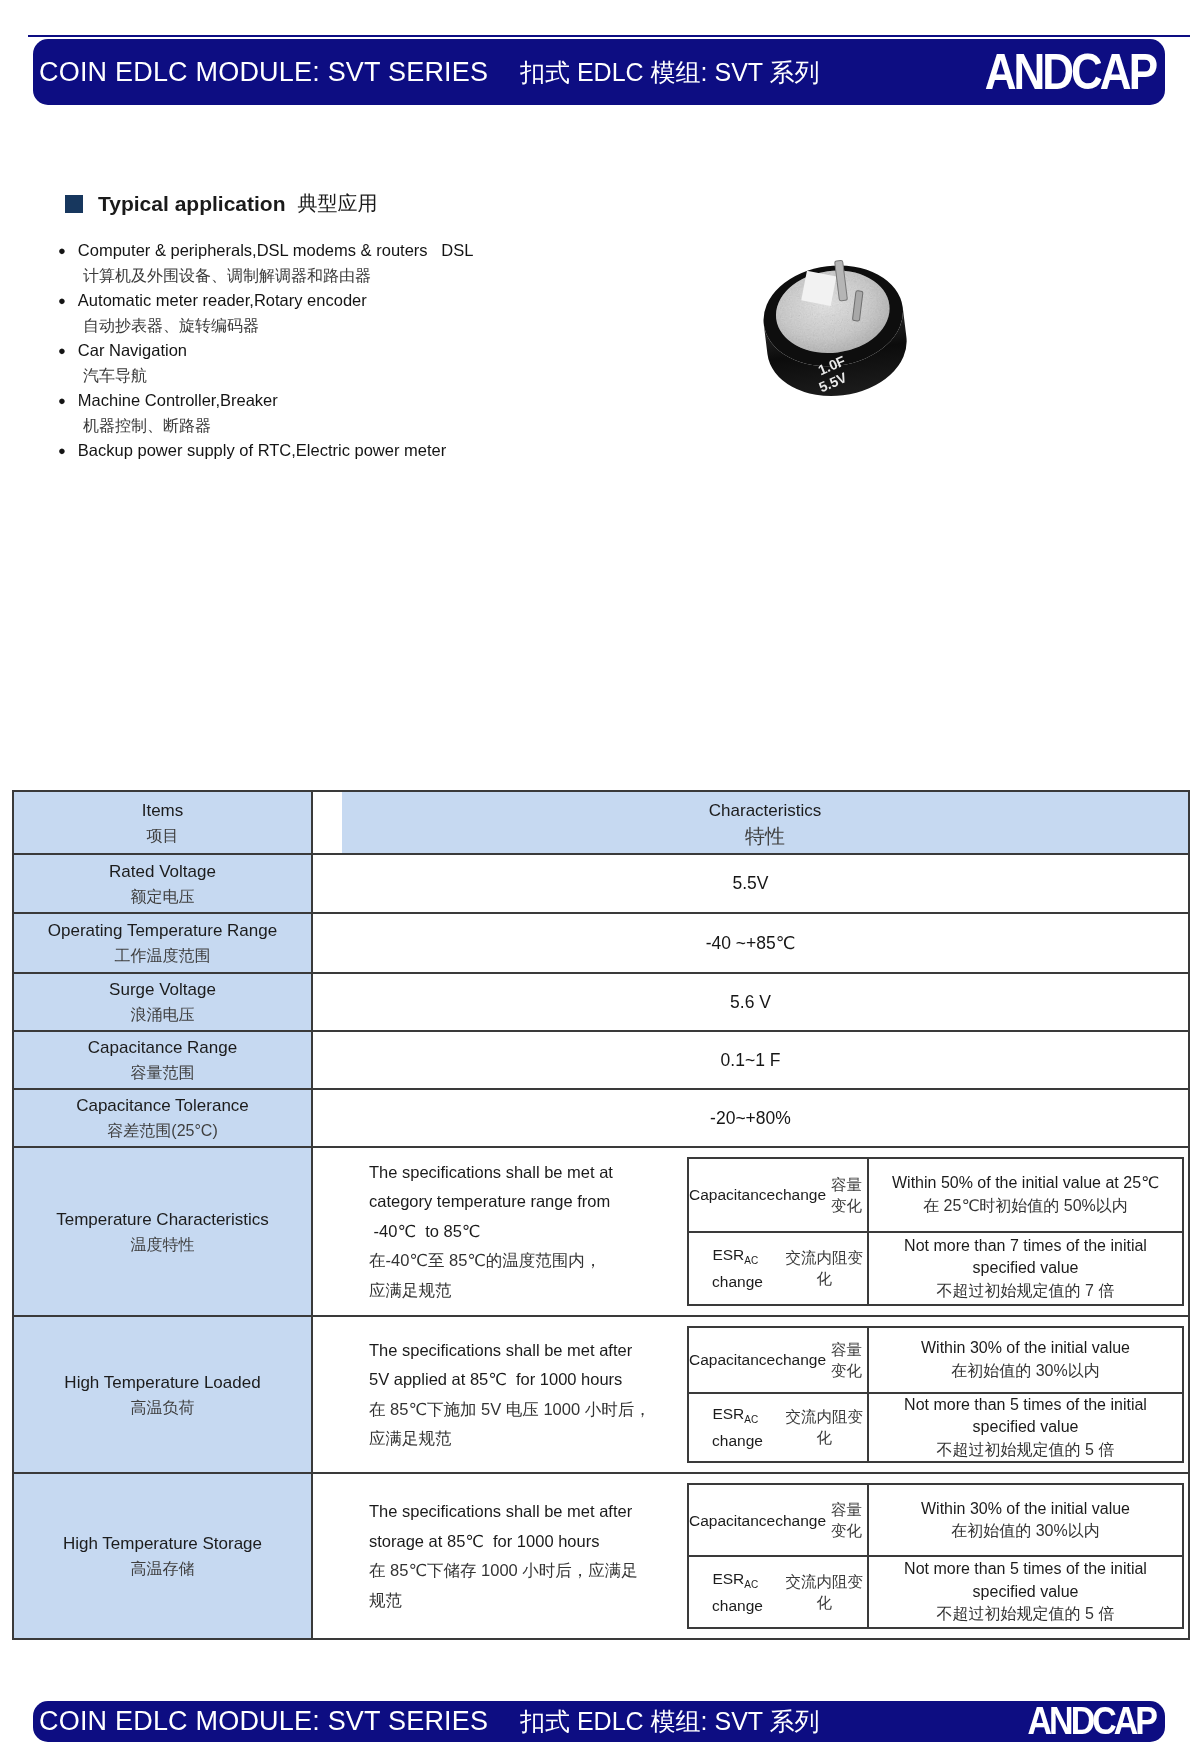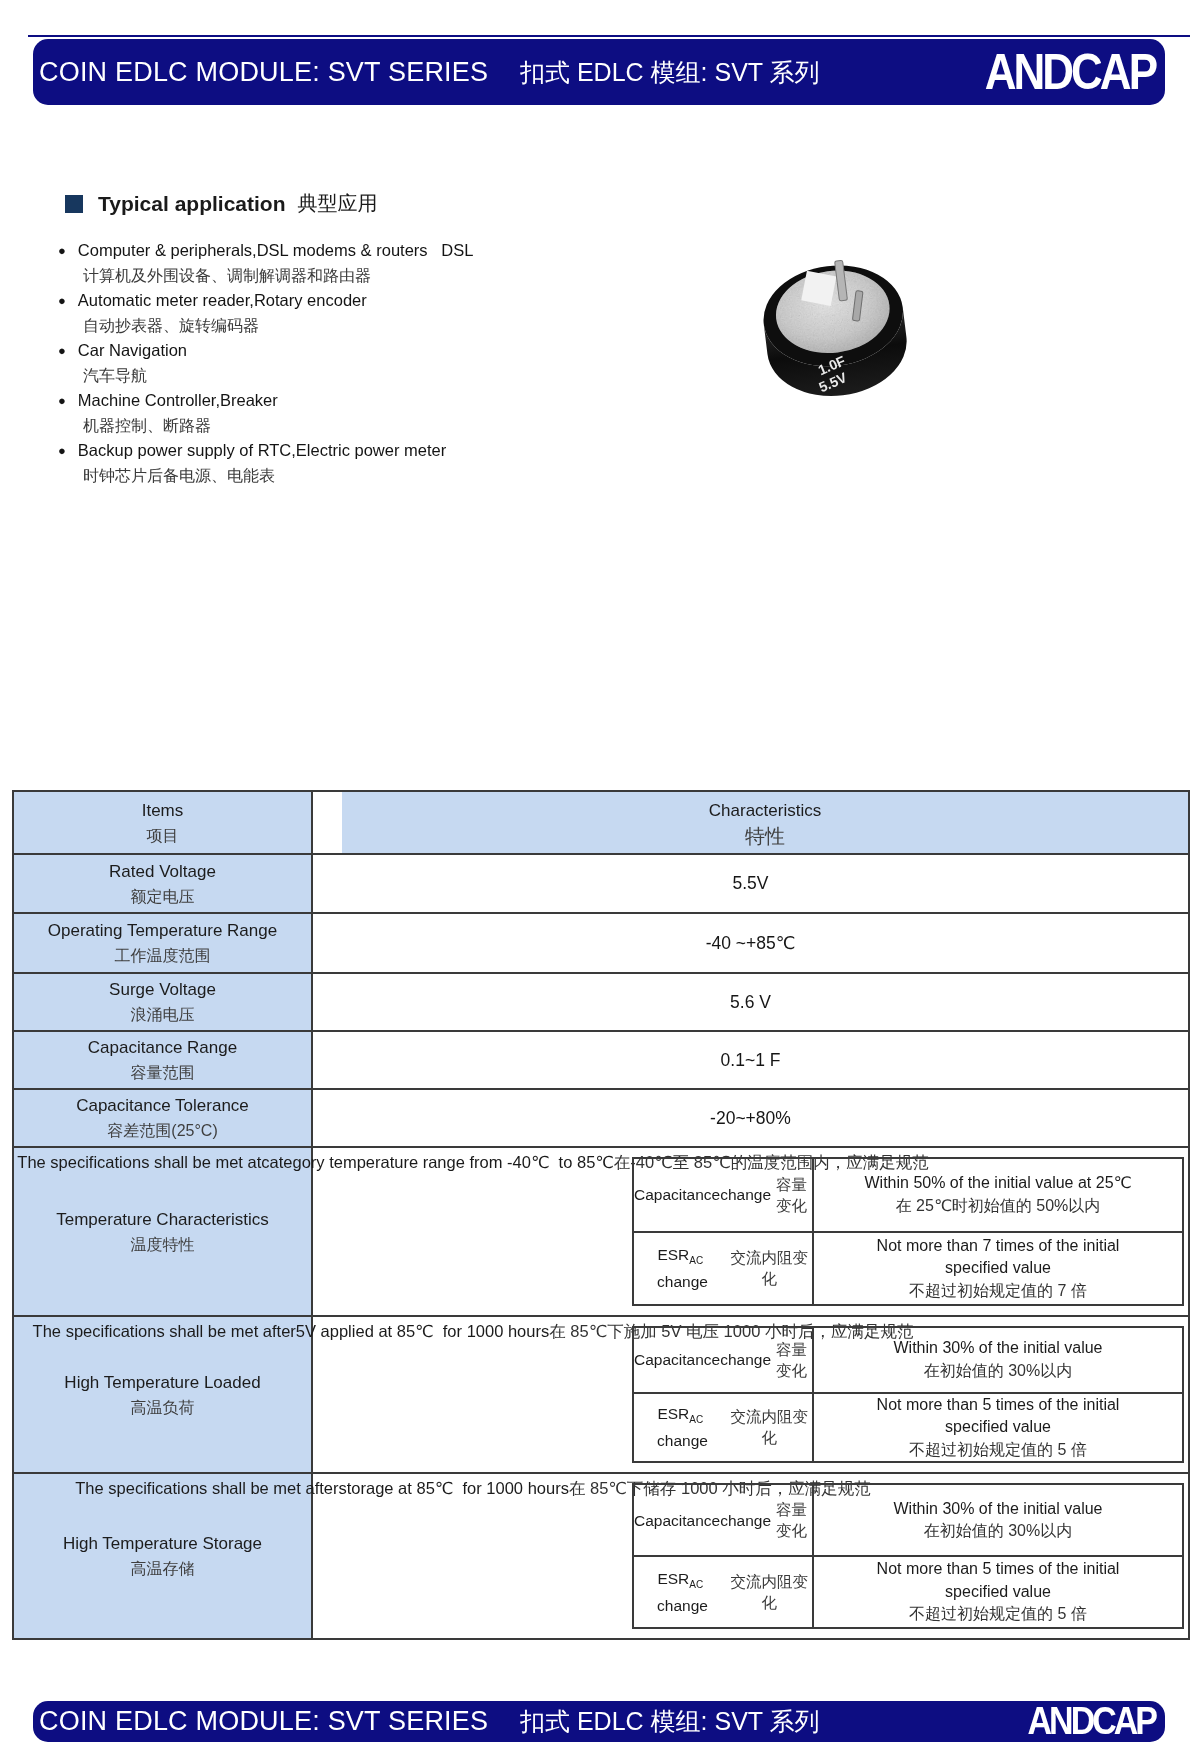--- a/index.html
+++ b/index.html
@@ -43,22 +43,22 @@
   .c-item{width:297px;flex:none;background:#c6d9f1;border-right:2px solid #3a3a3a;
           display:flex;flex-direction:column;justify-content:center;align-items:center;text-align:center;}
   .c-item .en{font-size:17px;line-height:26px;color:#1c1c1c;}
   .c-item .zh{font-size:16px;line-height:24px;color:#3f3f3f;}
   .c-val{flex:1;display:flex;align-items:center;justify-content:center;font-size:17.5px;color:#161616;}
   .thead .c-val{background:#c6d9f1;flex-direction:column;}
   .thead .c-val .en{font-size:17px;line-height:26px;color:#1c1c1c;}
   .thead .c-val .zh{font-size:20px;line-height:24px;color:#3f3f3f;}
 
   .c-char{flex:1;display:flex;align-items:stretch;}
-  .desc{width:318px;flex:none;display:flex;justify-content:center;
-        padding-left:1px;font-size:16.5px;}
+  .desc{width:318px;flex:none;display:flex;flex-direction:column;justify-content:center;
+        padding-left:24px;font-size:16.5px;margin-left:32px;}
   .desc .dl{line-height:29.5px;color:#1b1b1b;}
   .desc .dl.zh{color:#333;}
   .subwrap{flex:1;display:flex;align-items:center;padding:9px 4px 9px 0;}
   .subtable{width:100%;height:100%;border:2px solid #3a3a3a;display:flex;flex-direction:column;box-sizing:border-box;}
   .srow{flex:1;display:flex;border-top:2px solid #3a3a3a;}
   .srow:first-child{border-top:none;}
   .s-label{width:178px;flex:none;border-right:2px solid #3a3a3a;display:flex;flex-direction:row;
            justify-content:center;align-items:center;text-align:center;font-size:15.5px;}
   .s-label .ln{line-height:21px;color:#1c1c1c;}
   .s-label .zh{color:#3a3a3a;}
@@ -124,21 +124,20 @@
           <span class="b-dot">●</span>
           <span class="pre">Machine Controller,Breaker</span>
         </div>
       <div class="b-zh">机器控制、断路器</div>
     </div>
     <div class="bullet-item">
       <div class="b-en">
           <span class="b-dot">●</span>
           <span class="pre">Backup power supply of RTC,Electric power meter</span>
         </div>
-      <div class="b-zh">时钟芯片后备电源、电能表</div>
     </div>
   </div>
 
   <div class="photo">
     <svg width="164" height="152" viewBox="0 0 164 152">
       <defs>
         <radialGradient id="silverTop" cx="45%" cy="40%" r="75%">
           <stop offset="0%" stop-color="#e8e8e8"></stop>
           <stop offset="55%" stop-color="#c9c9c9"></stop>
           <stop offset="100%" stop-color="#9a9a9a"></stop>

